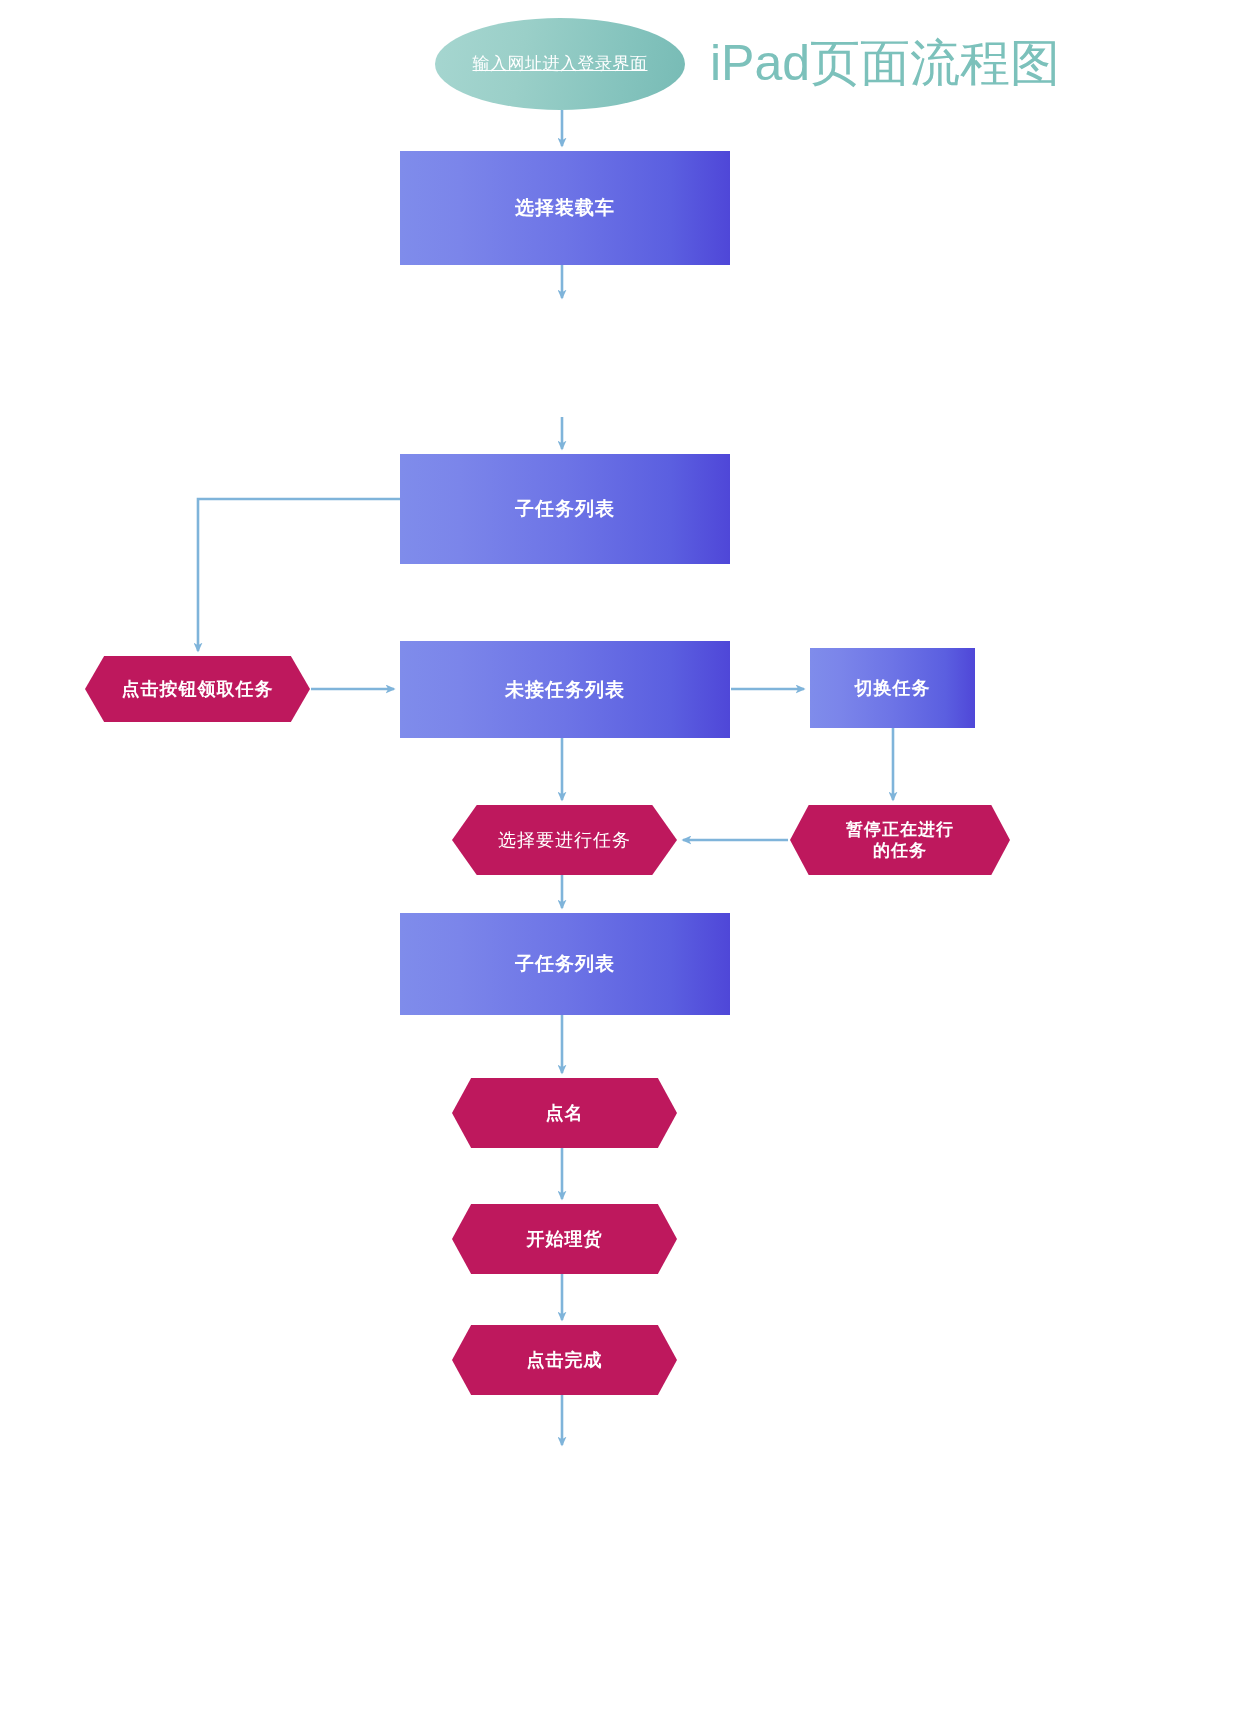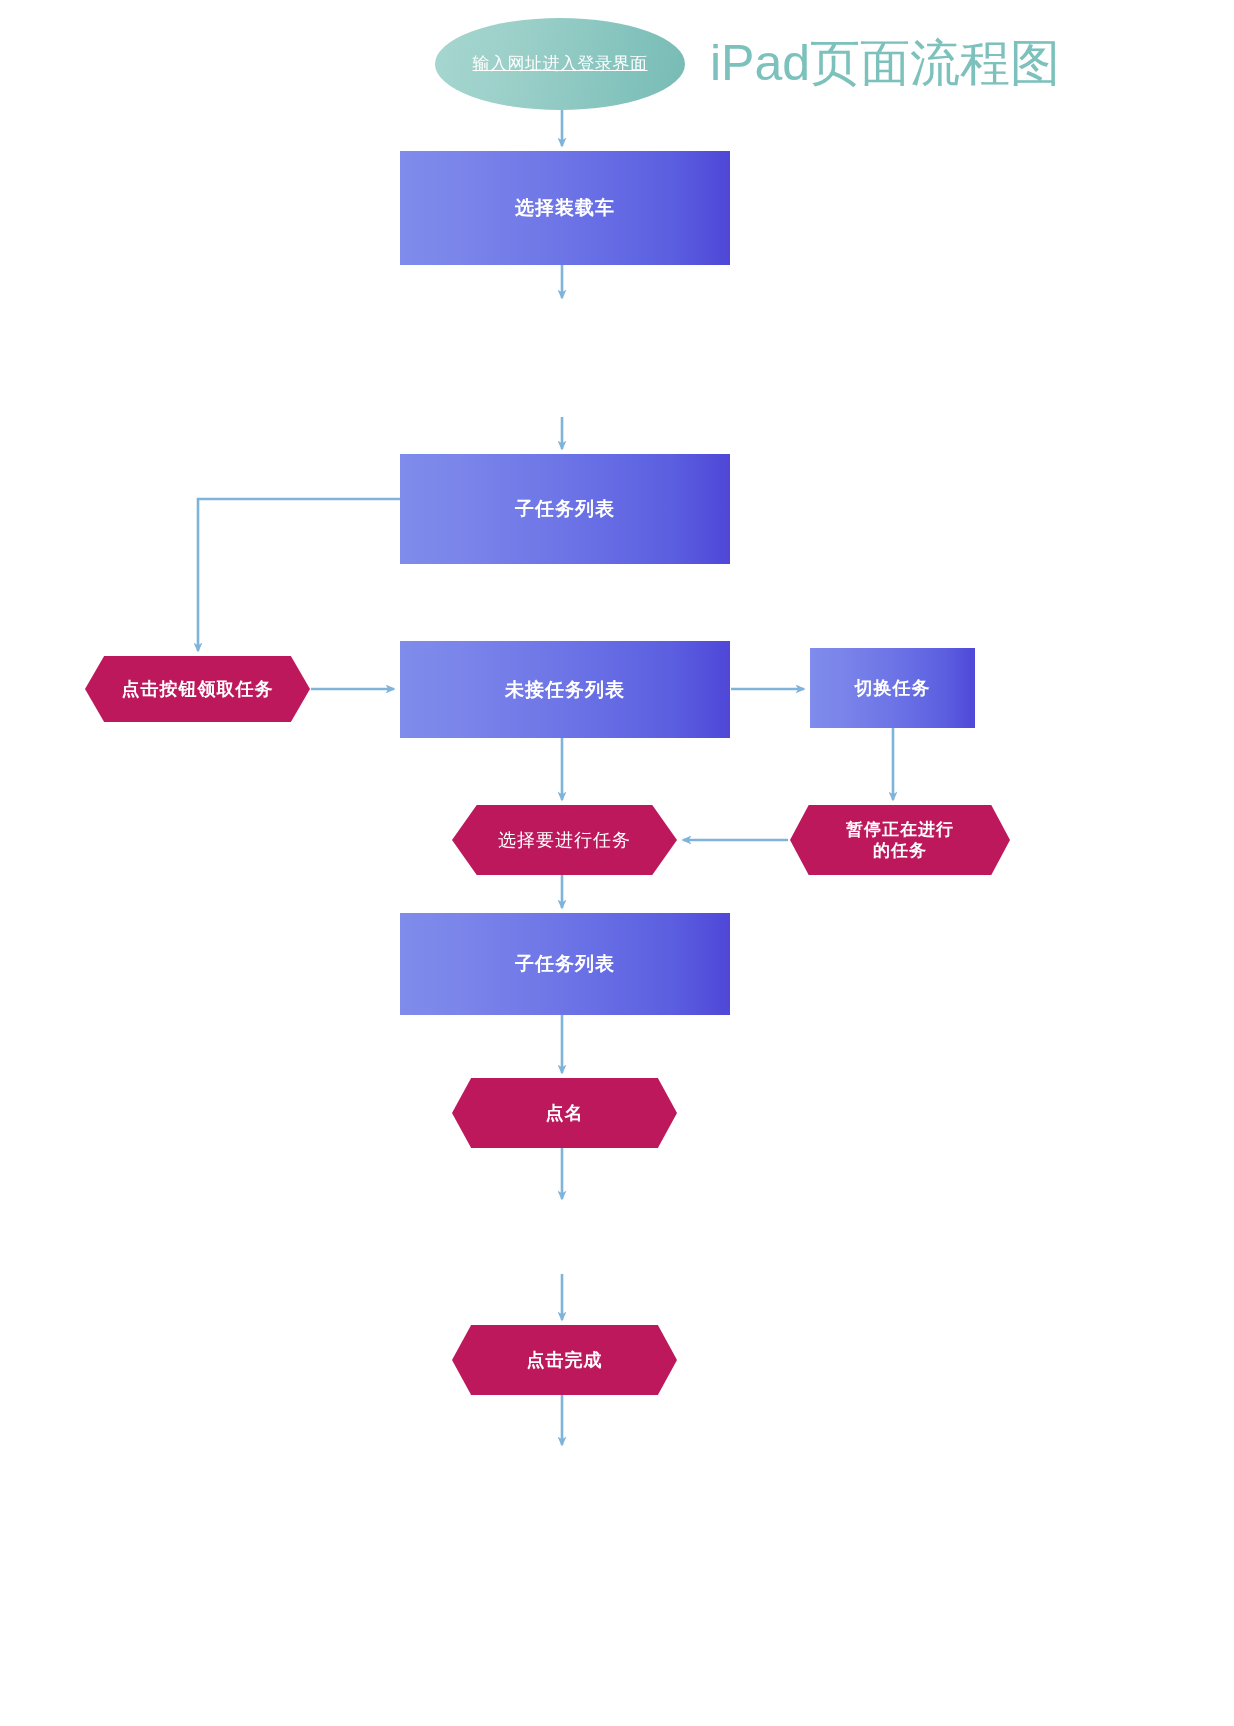--- a/index.html
+++ b/index.html
@@ -132,19 +132,22 @@
   </div>
 
   <div class="node rect" style="left:400px;top:913px;width:330px;height:102px;">
     <span>子任务列表</span>
   </div>
 
   <div class="node hex" style="left:452px;top:1078px;width:225px;height:70px;">
     <span>点名</span>
   </div>
 
+  <div class="node hex" style="left:452px;top:1204px;width:225px;height:70px;">
+    <span>开始理货</span>
+  </div>
 
   <div class="node hex" style="left:452px;top:1325px;width:225px;height:70px;">
     <span>点击完成</span>
   </div>
 
 
 </div>
 
 </body></html>

